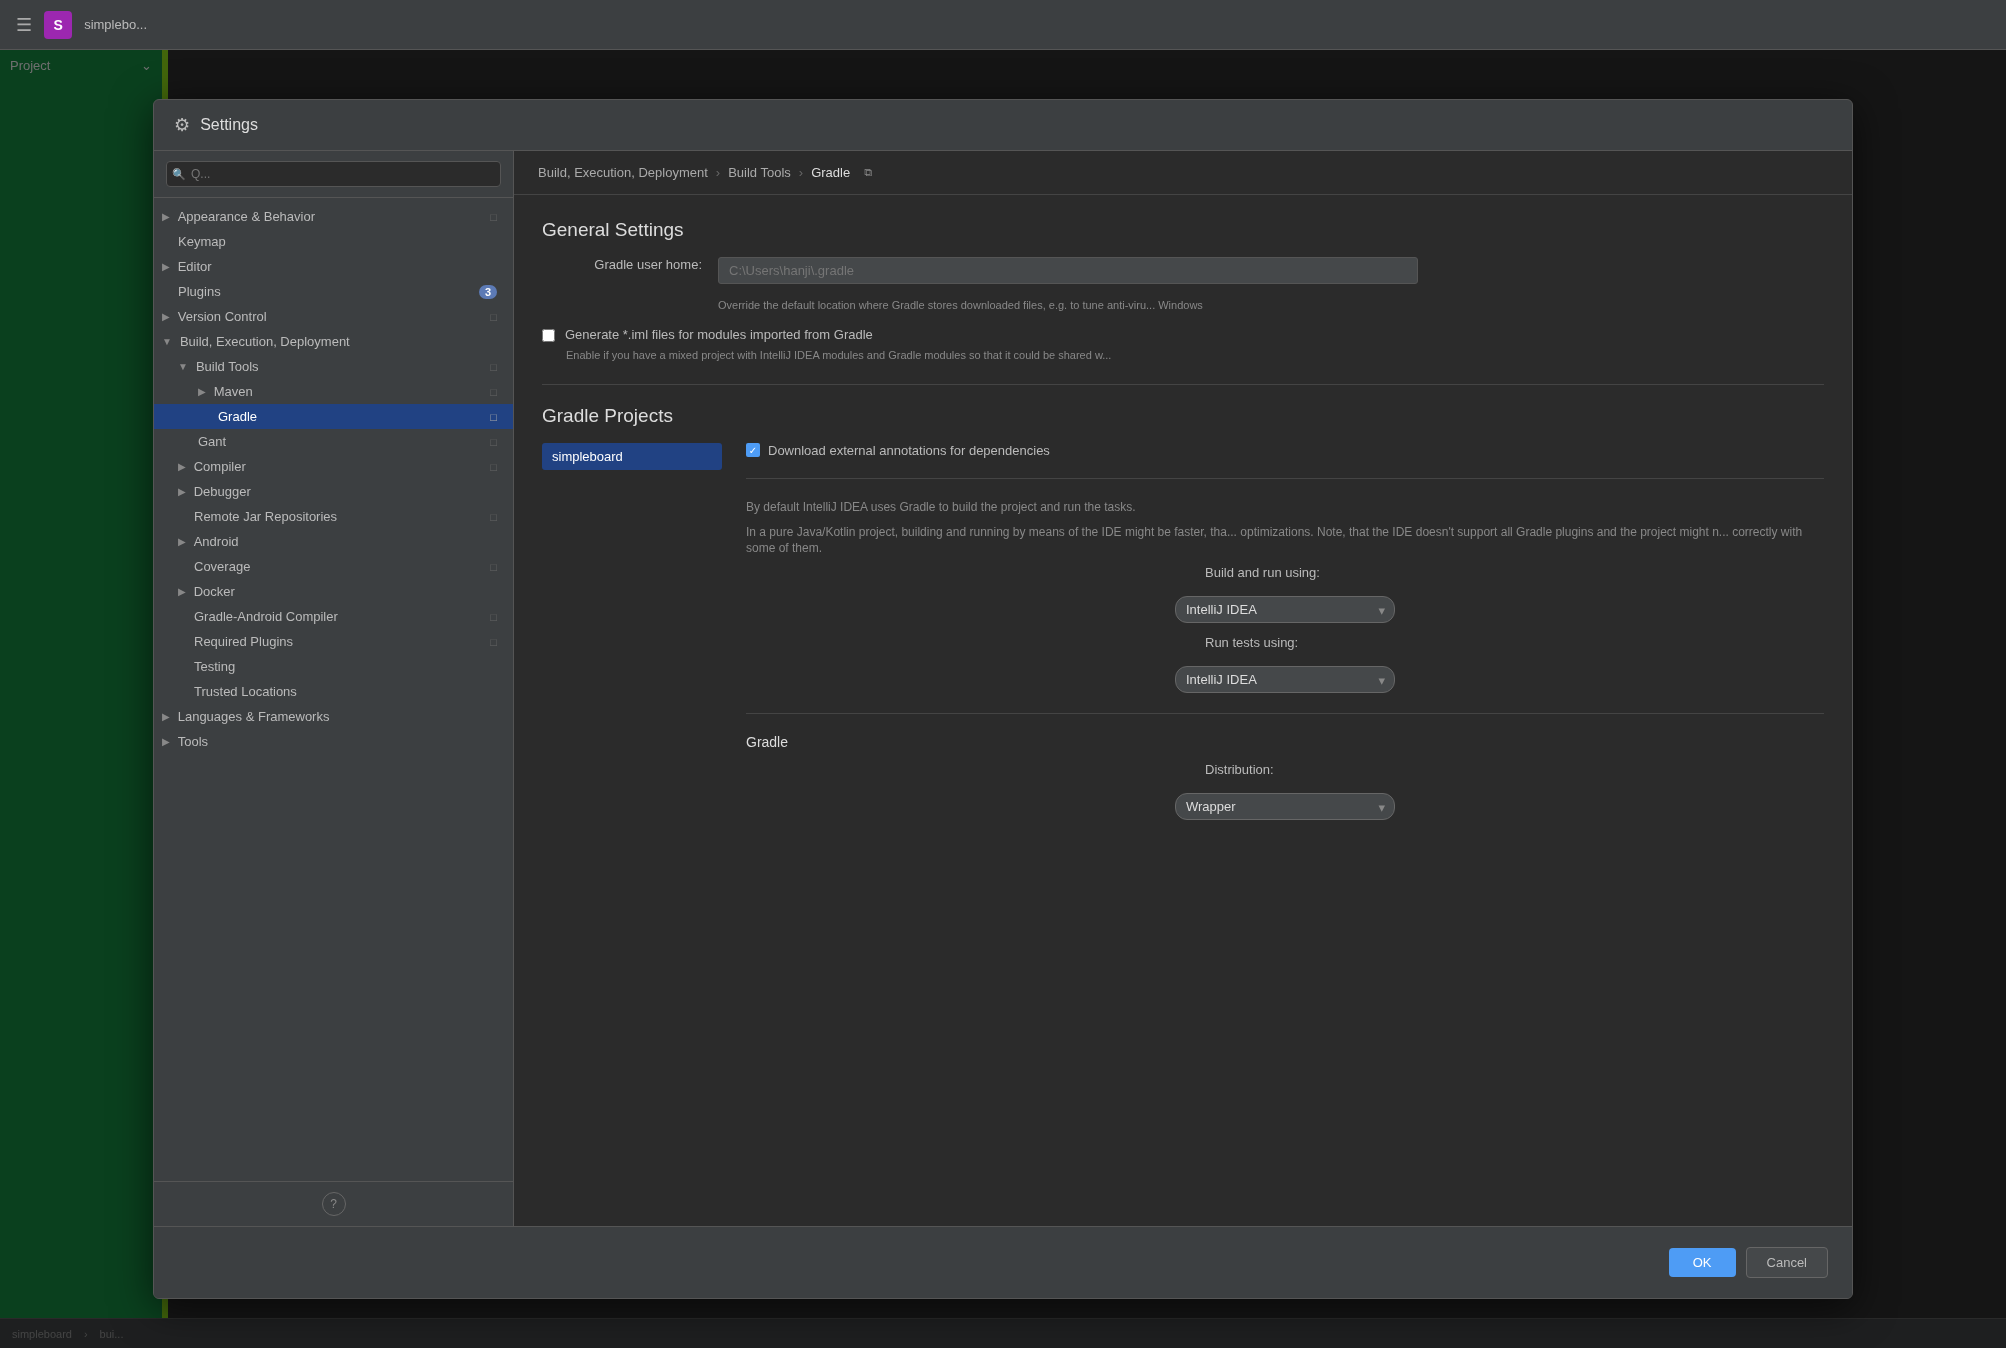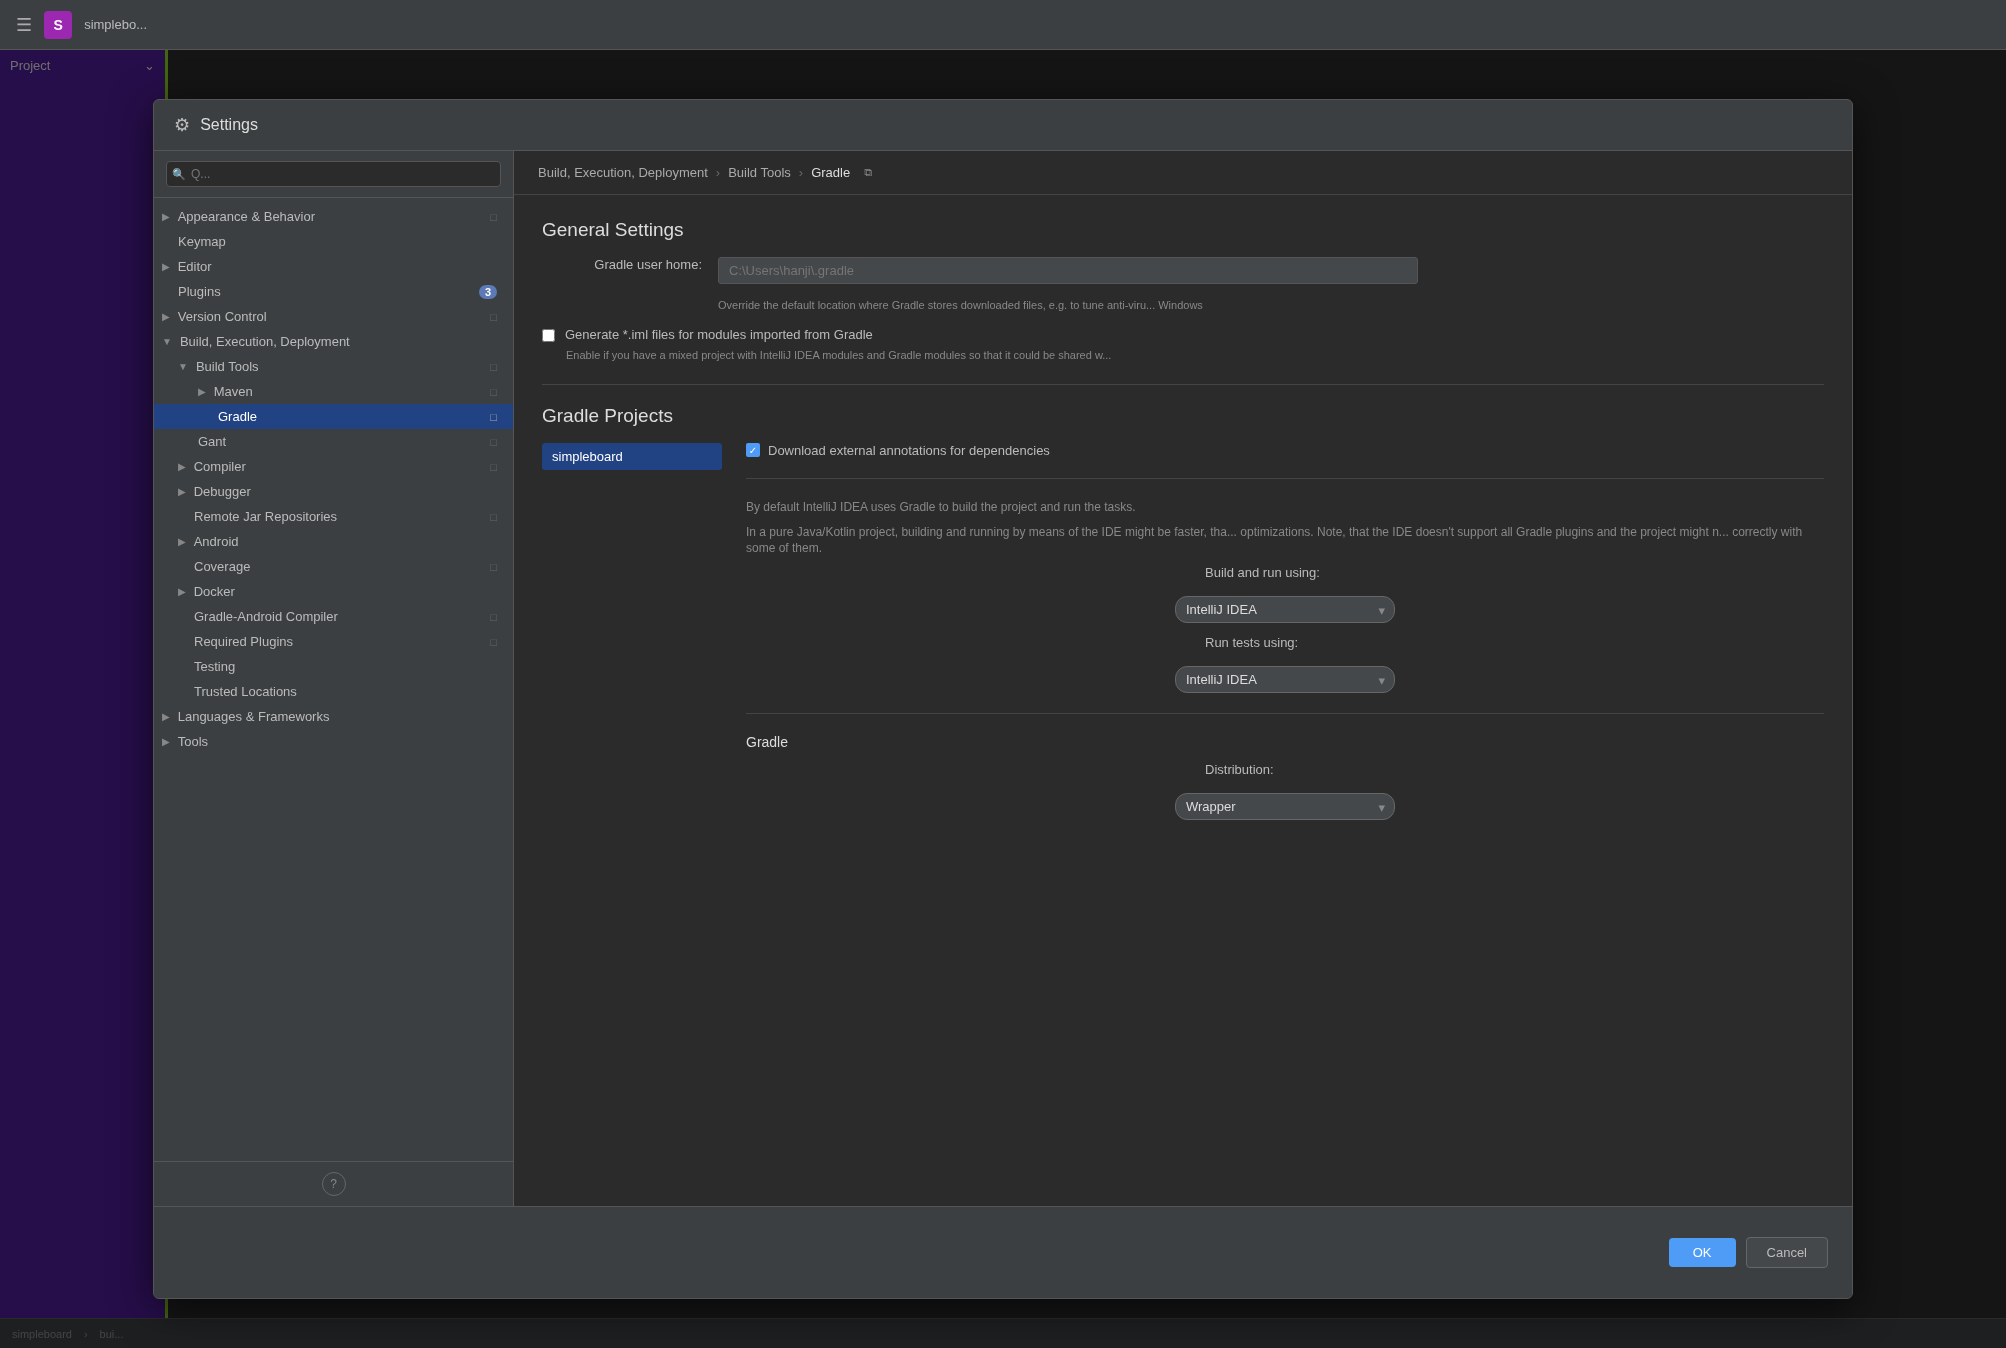--- a/index.html
+++ b/index.html
@@ -48,22 +48,22 @@
 
     
     .main-layout {
       display: flex;
       height: calc(1348px - 50px);
     }
 
     
     .left-panel {
       width: 168px;
-      background: #4c1d95;
-      border-right: 3px solid #84cc16;
+      background: #15803d;
+      border-right: 6px solid #84cc16;
       overflow: hidden;
       flex-shrink: 0;
     }
     .left-panel-header {
       display: flex;
       align-items: center;
       justify-content: space-between;
       padding: 8px 10px;
       font-size: 13px;
       color: #ddd;
@@ -414,21 +414,21 @@
       gap: 6px;
     }
     .jvm-icon { font-size: 12px; color: #888; }
 
     
     .dialog-footer {
       display: flex;
       align-items: center;
       justify-content: flex-end;
       gap: 10px;
-      padding: 30px 24px;
+      padding: 20px 24px;
       border-top: 1px solid #555;
       background: #3c3f41;
       flex-shrink: 0;
     }
     .btn-ok {
       background: #4e9cf5;
       color: white;
       border: none;
       border-radius: 4px;
       padding: 7px 24px;

